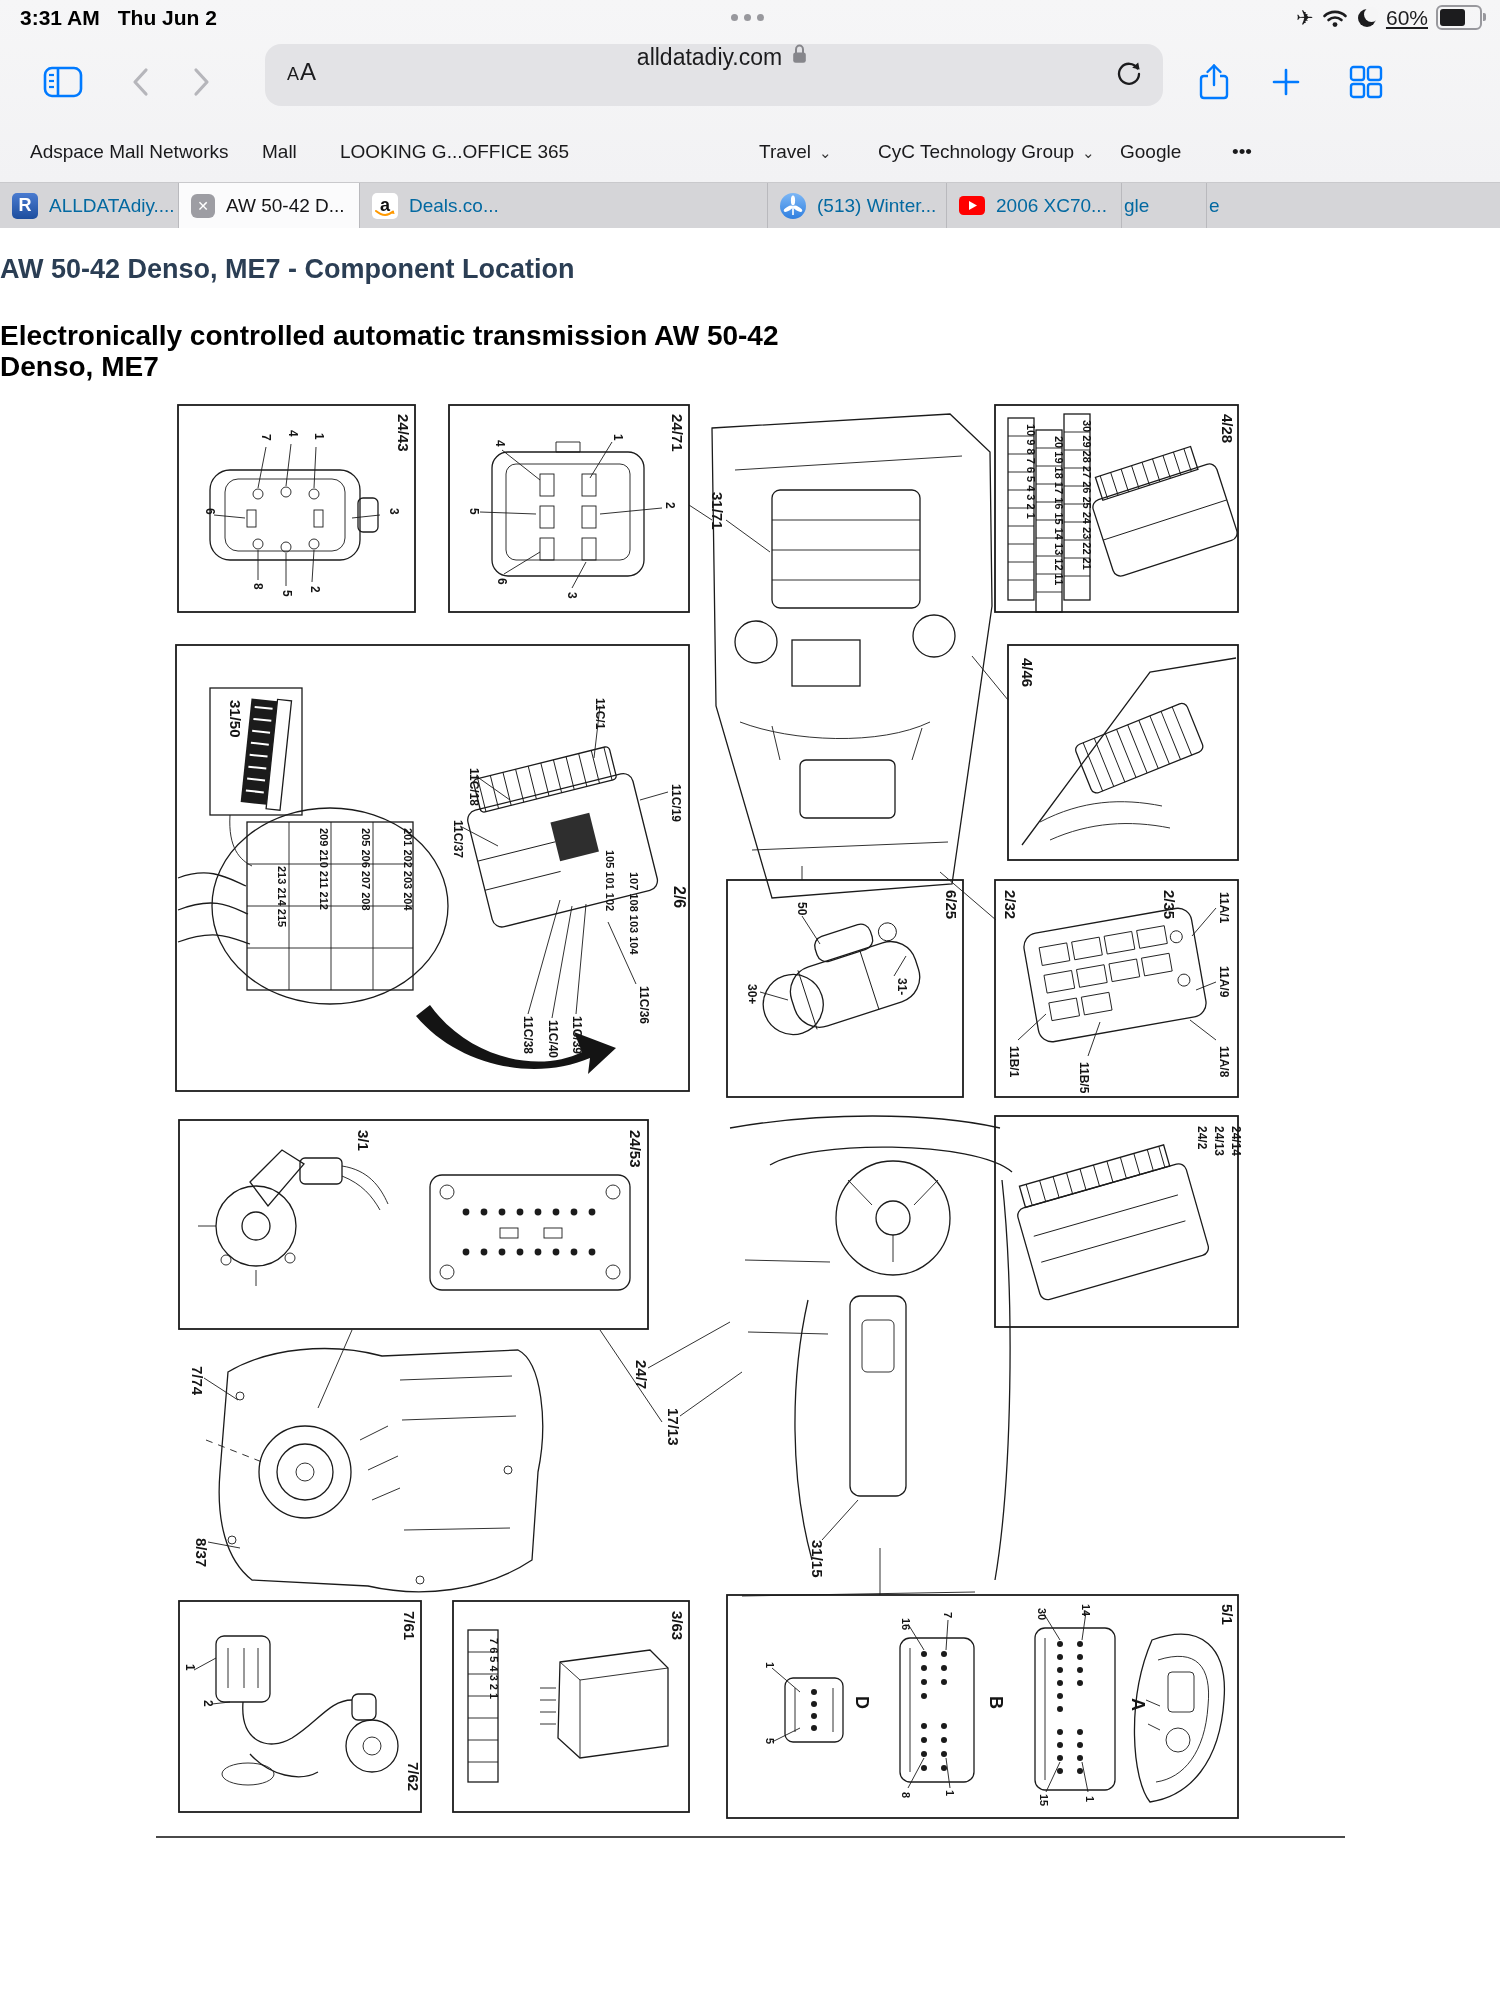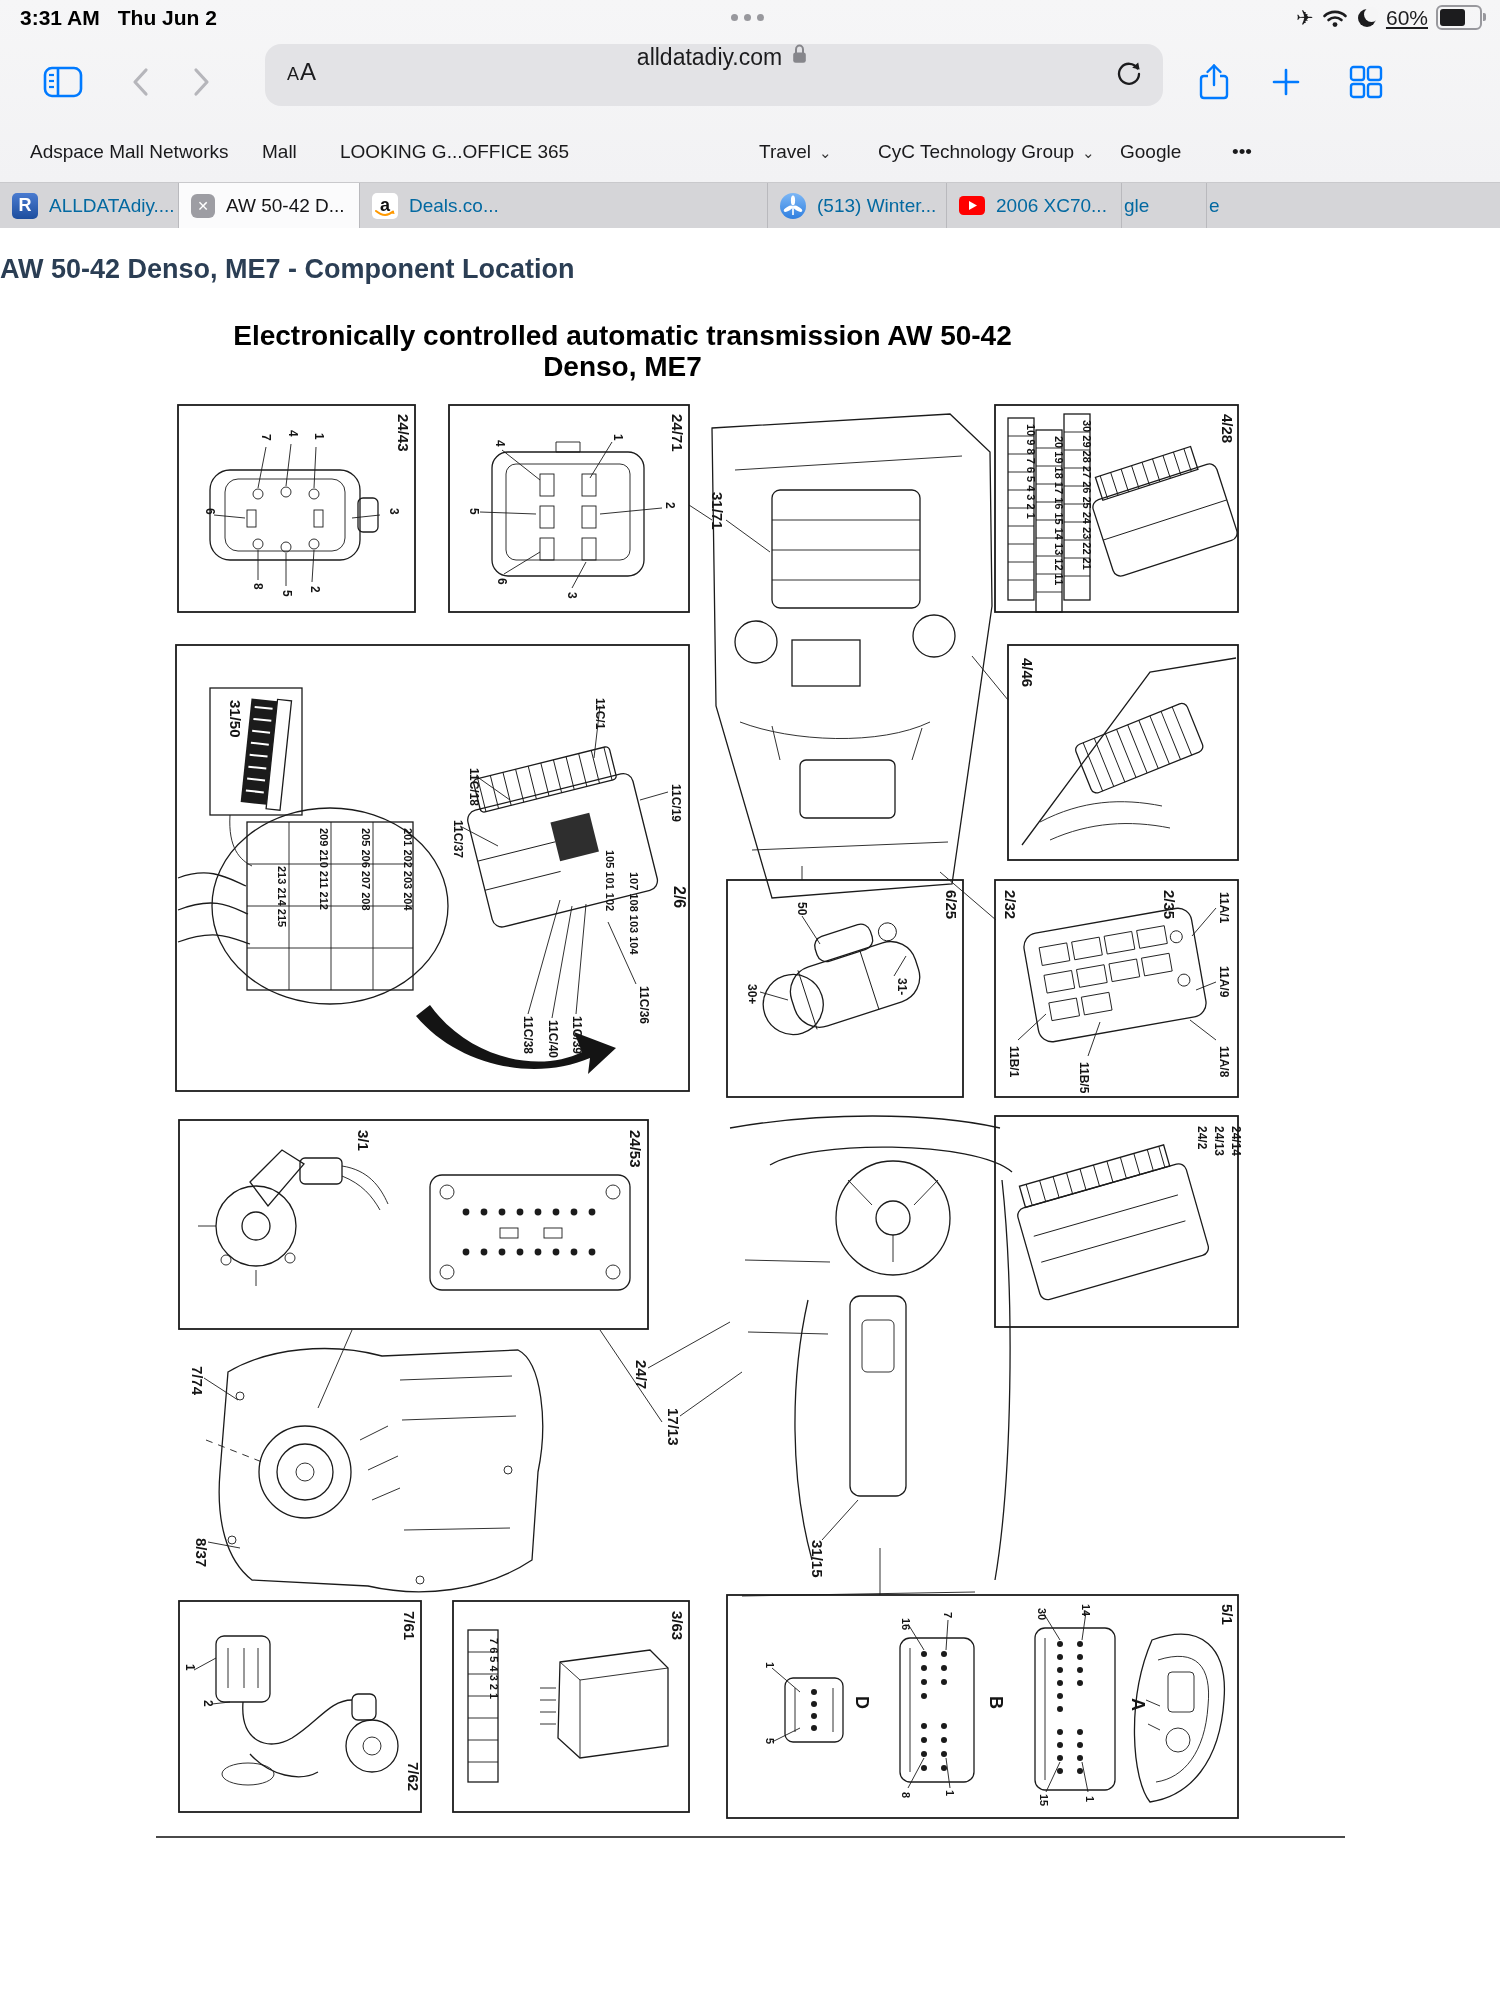--- a/index.html
+++ b/index.html
@@ -48,21 +48,21 @@
             display:flex;align-items:center;justify-content:center;flex:0 0 auto;}
   .fav-a{width:26px;height:26px;border-radius:5px;background:#fff;position:relative;flex:0 0 auto;
          display:flex;align-items:center;justify-content:center;font-weight:bold;font-size:18px;color:#111;}
   .fav-a svg{position:absolute;left:3px;bottom:2px;}
   .fav-t{flex:0 0 auto;}
   .fav-yt{flex:0 0 auto;}
   
   .page{position:absolute;top:228px;left:0;width:1500px;height:1772px;background:#fff;}
   .page-title{position:absolute;top:26px;left:0;width:1380px;text-align:left;
               font-size:27px;font-weight:bold;color:#2b3e54;}
-  .diag-heading{position:absolute;top:92px;left:0;width:1245px;text-align:center;
+  .diag-heading{position:absolute;top:92px;left:0;width:1245px;text-align:left;
                 font-size:28px;font-weight:bold;color:#000;line-height:31px;}
   .diagram{position:absolute;top:162px;left:0;}
   
   .bx{fill:none;stroke:#1b1b1b;stroke-width:1.8;}
   .ln{fill:none;stroke:#1b1b1b;stroke-width:1.3;}
   .lt{fill:none;stroke:#1b1b1b;stroke-width:0.9;}
   text{font-family:"Liberation Sans","DejaVu Sans",sans-serif;font-weight:bold;fill:#141414;}
   .t15{font-size:15px;} .t16{font-size:16px;} .t12{font-size:12px;} .t11{font-size:11px;} .t18{font-size:18px;}
 </style>
 </head>

